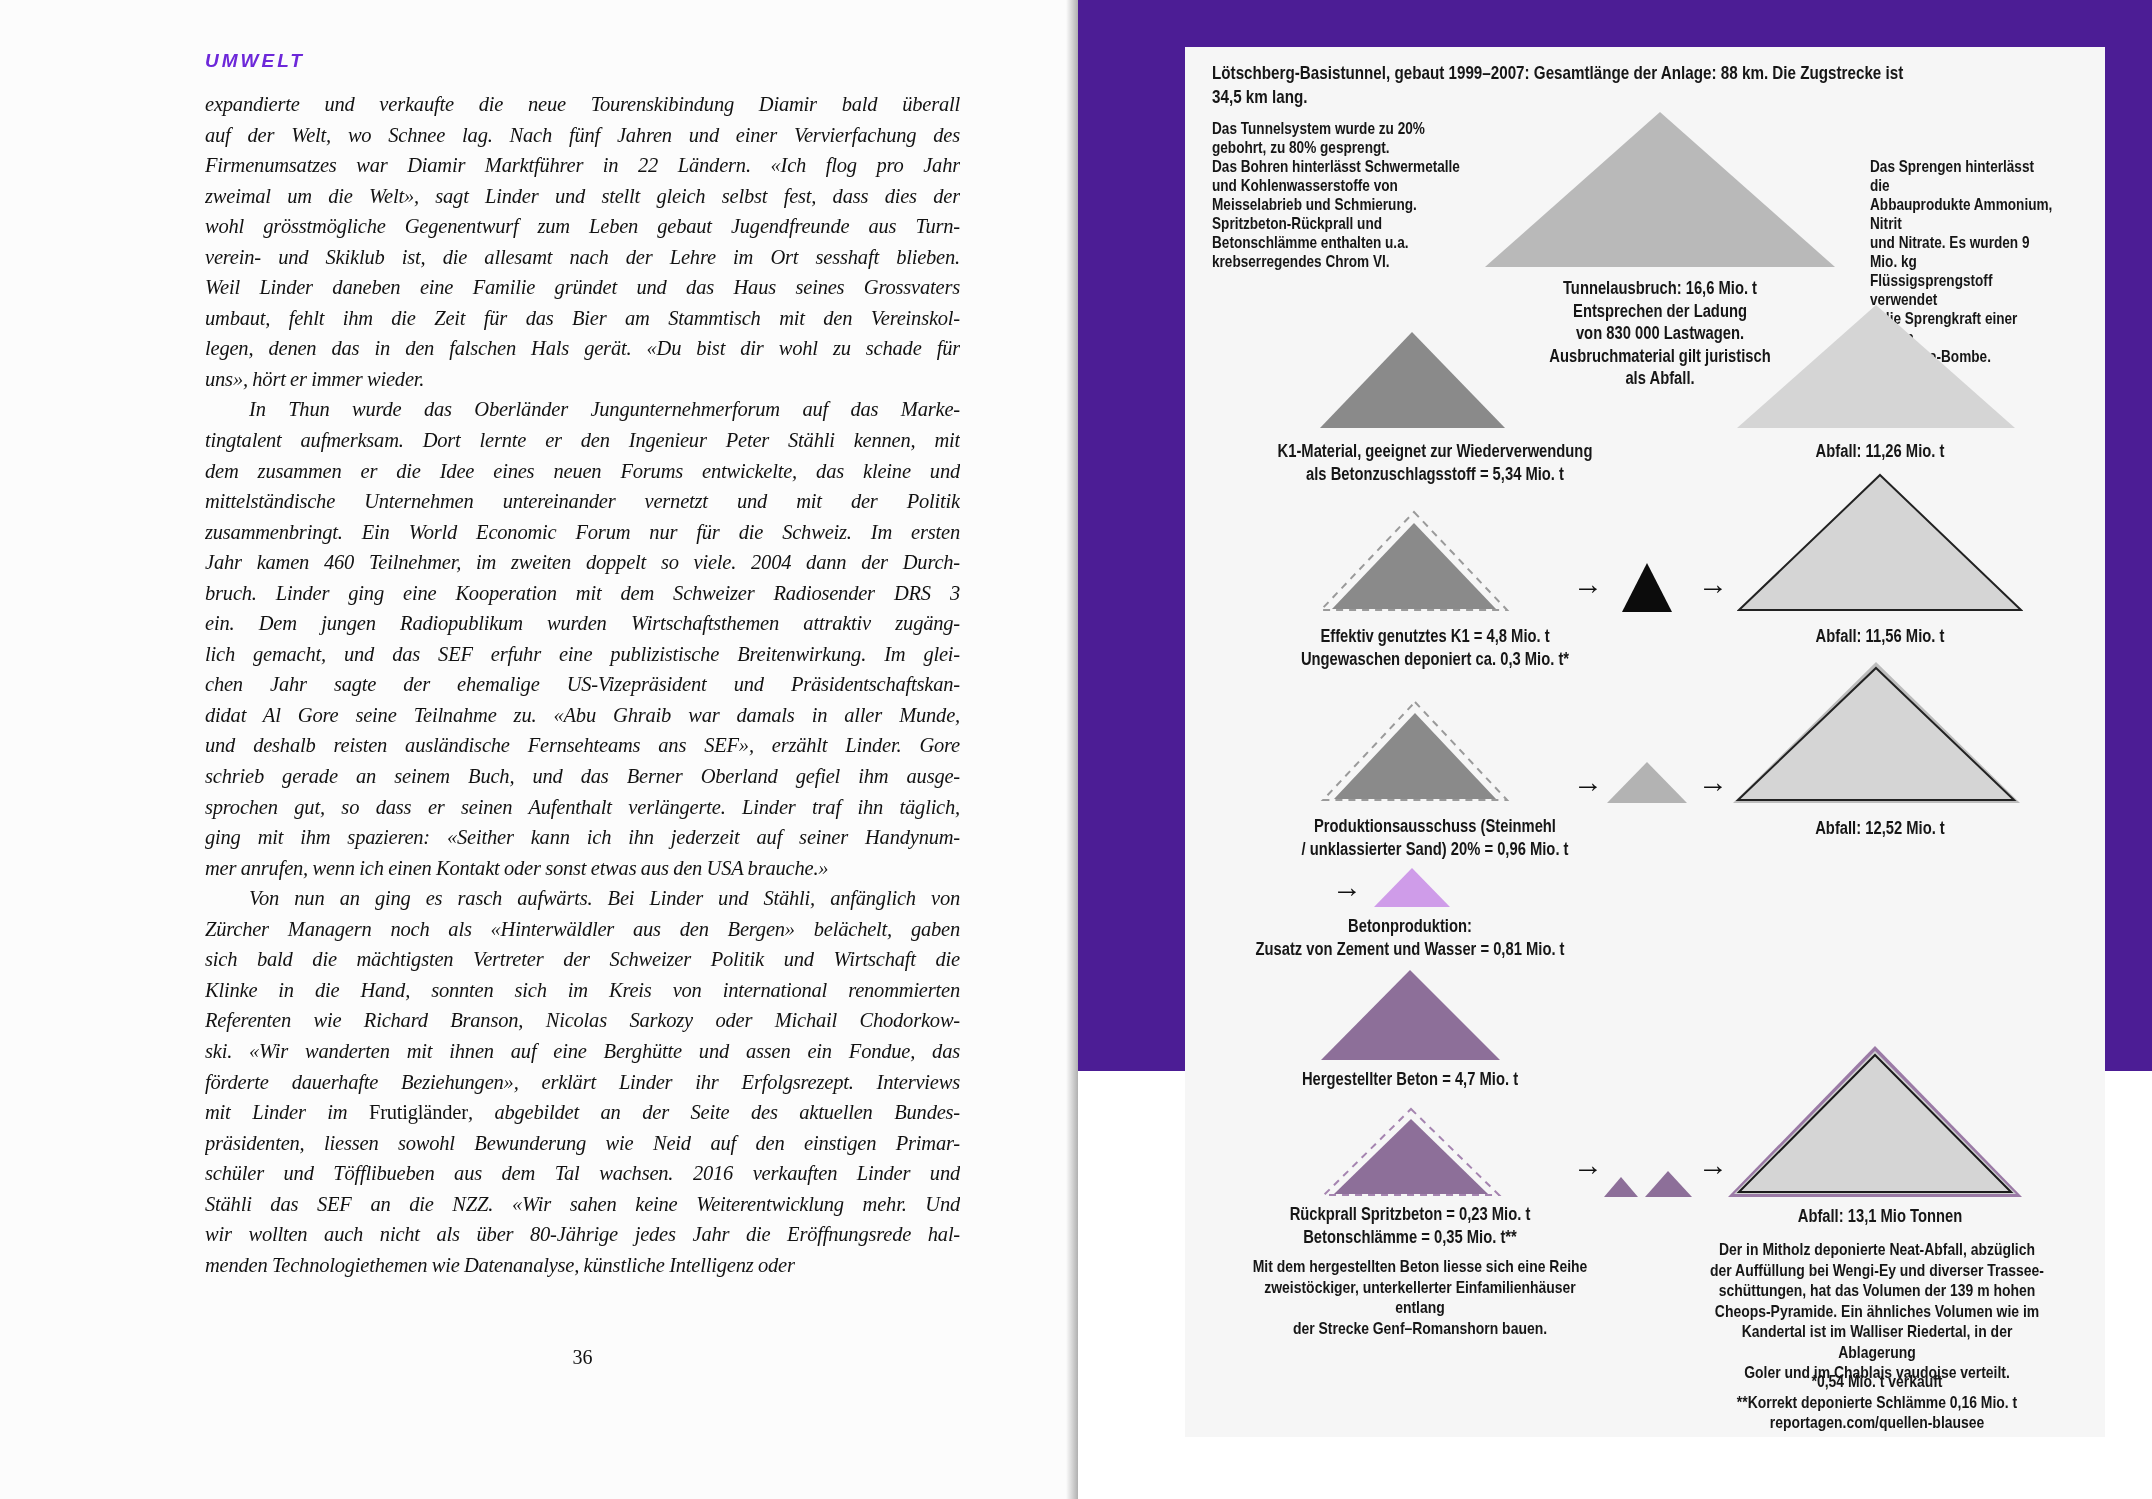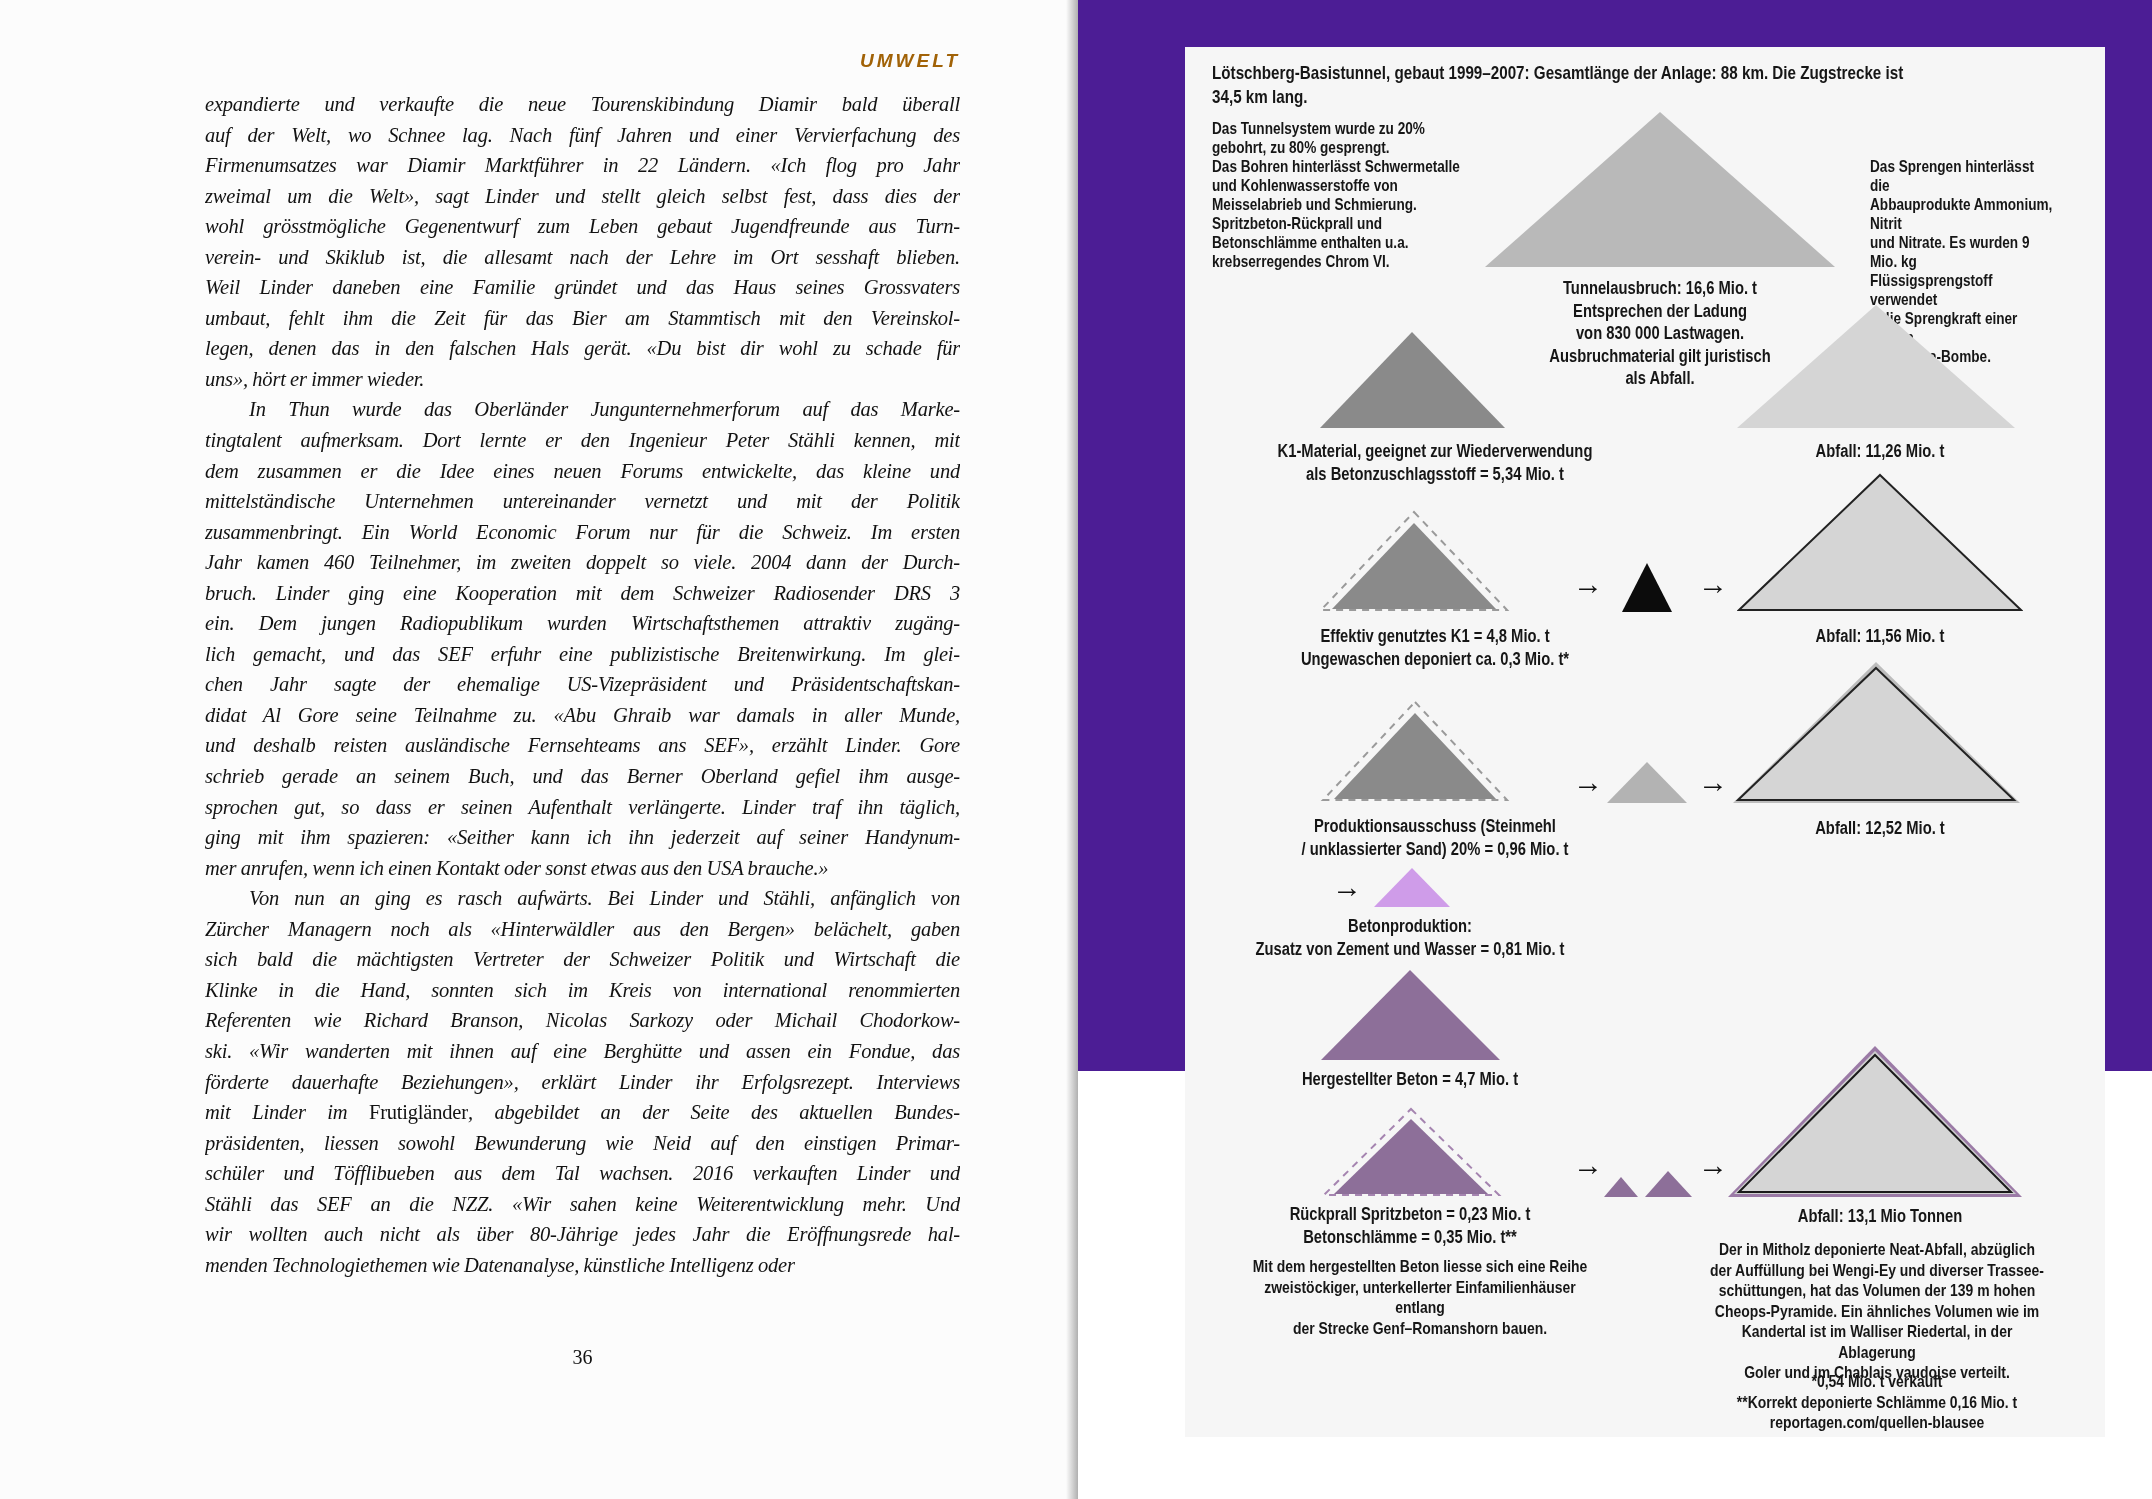--- a/index.html
+++ b/index.html
@@ -1,20 +1,20 @@
 <!DOCTYPE html>
 <html><head>
 <meta charset="utf-8">
 <style>
   html,body{margin:0;padding:0;}
   body{width:2152px;height:1499px;position:relative;background:#ffffff;font-family:"Liberation Sans",sans-serif;overflow:hidden;}
   .page-left{position:absolute;left:0;top:0;width:1078px;height:1499px;background:#fcfcfc;}
   .fold{position:absolute;left:1066px;top:0;width:12px;height:1499px;background:linear-gradient(to right,rgba(0,0,0,0),rgba(0,0,0,0.30));}
   .page-right{position:absolute;left:1078px;top:0;width:1074px;height:1071px;background:#4c1d95;padding-left:26px;}
-  .kicker{position:absolute;left:205px;top:50px;width:755px;text-align:right;font:italic 700 19px "Liberation Sans",sans-serif;letter-spacing:3px;color:#a16207;}
+  .kicker{position:absolute;left:205px;top:50px;width:755px;text-align:left;font:italic 700 19px "Liberation Sans",sans-serif;letter-spacing:3px;color:#6d28d9;}
   .textcol{position:absolute;left:205px;top:89px;width:755px;font:italic 20.5px/30.55px "Liberation Serif",serif;color:#121212;letter-spacing:-0.2px;word-spacing:-0.5px;}
   .line{height:30.55px;overflow:hidden;text-align:justify;text-align-last:justify;}
   .line.end{text-align-last:left;}
   .line.ind{text-indent:44px;}
   .roman{font-style:normal;margin-top:38px;}
   .pageno{position:absolute;left:205px;top:1346px;width:755px;text-align:center;font:20px "Liberation Serif",serif;color:#121212;}
   .card{position:absolute;left:107px;top:47px;width:920px;height:1390px;background:#f6f6f6;}
   .ct{position:absolute;color:#161616;font-weight:700;white-space:pre-line;}
   .sxl{transform:scaleX(0.80);transform-origin:left top;}
   .sxc{transform:scaleX(0.82);transform-origin:center top;}

